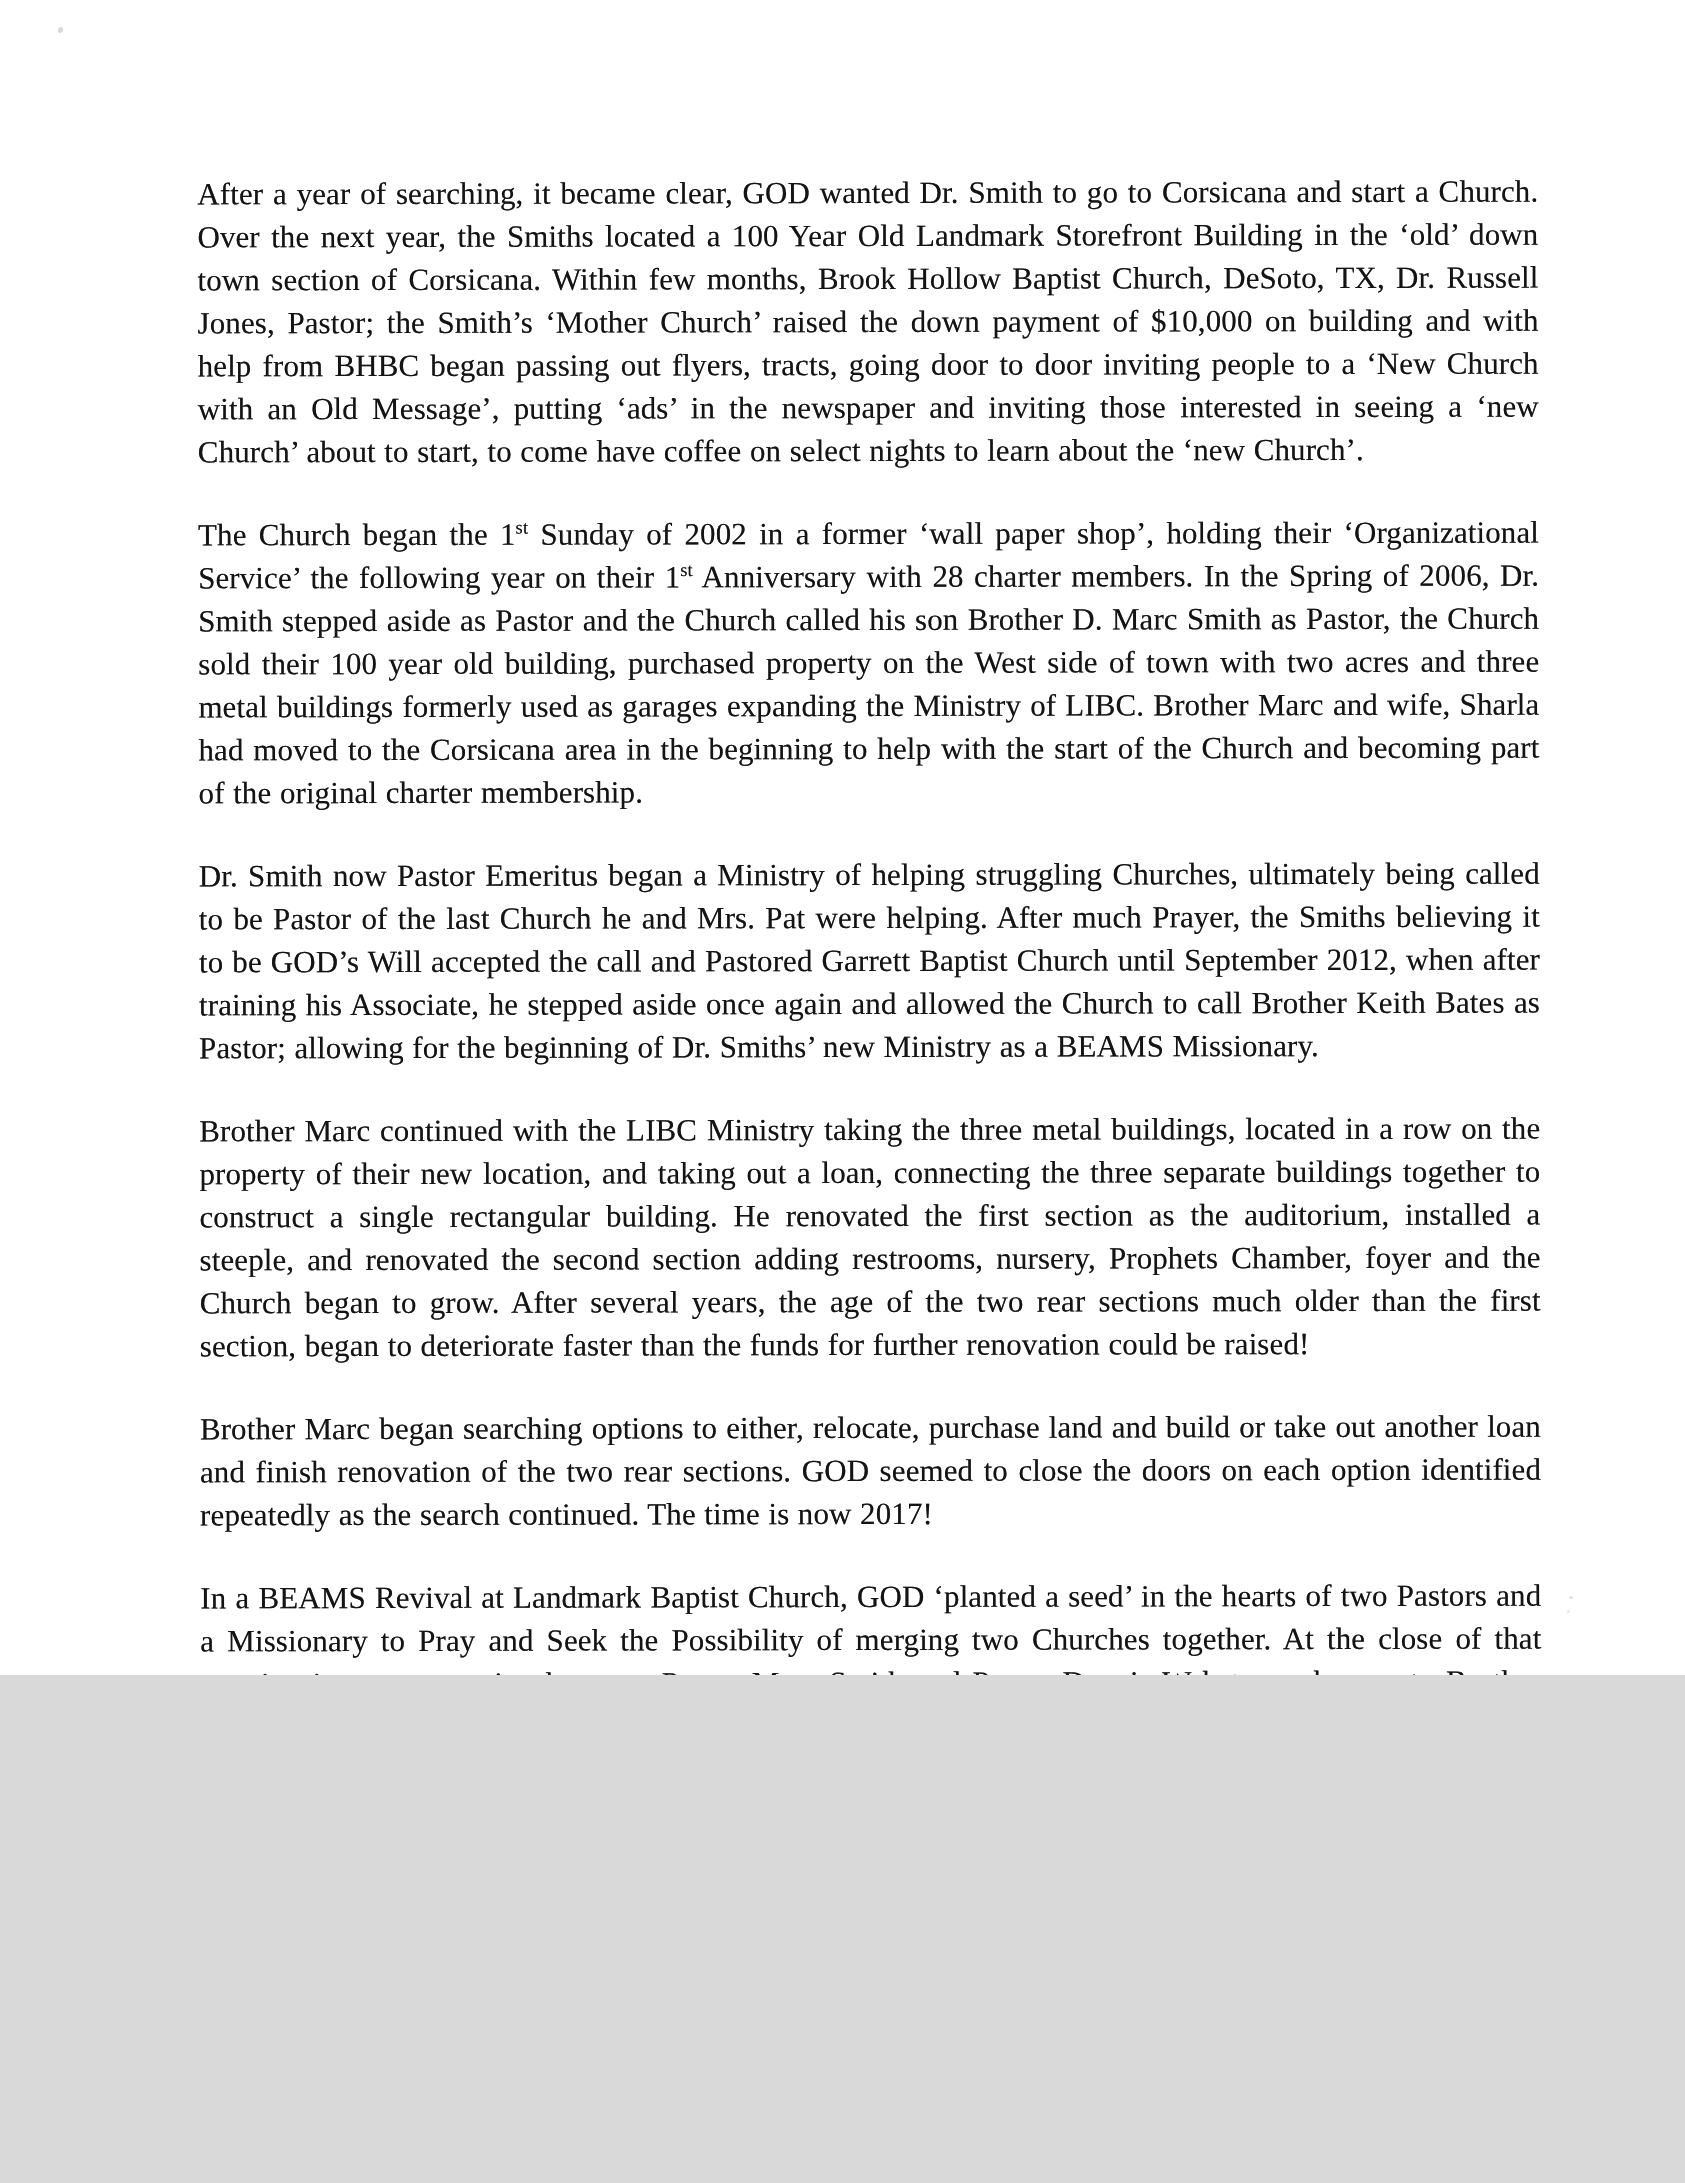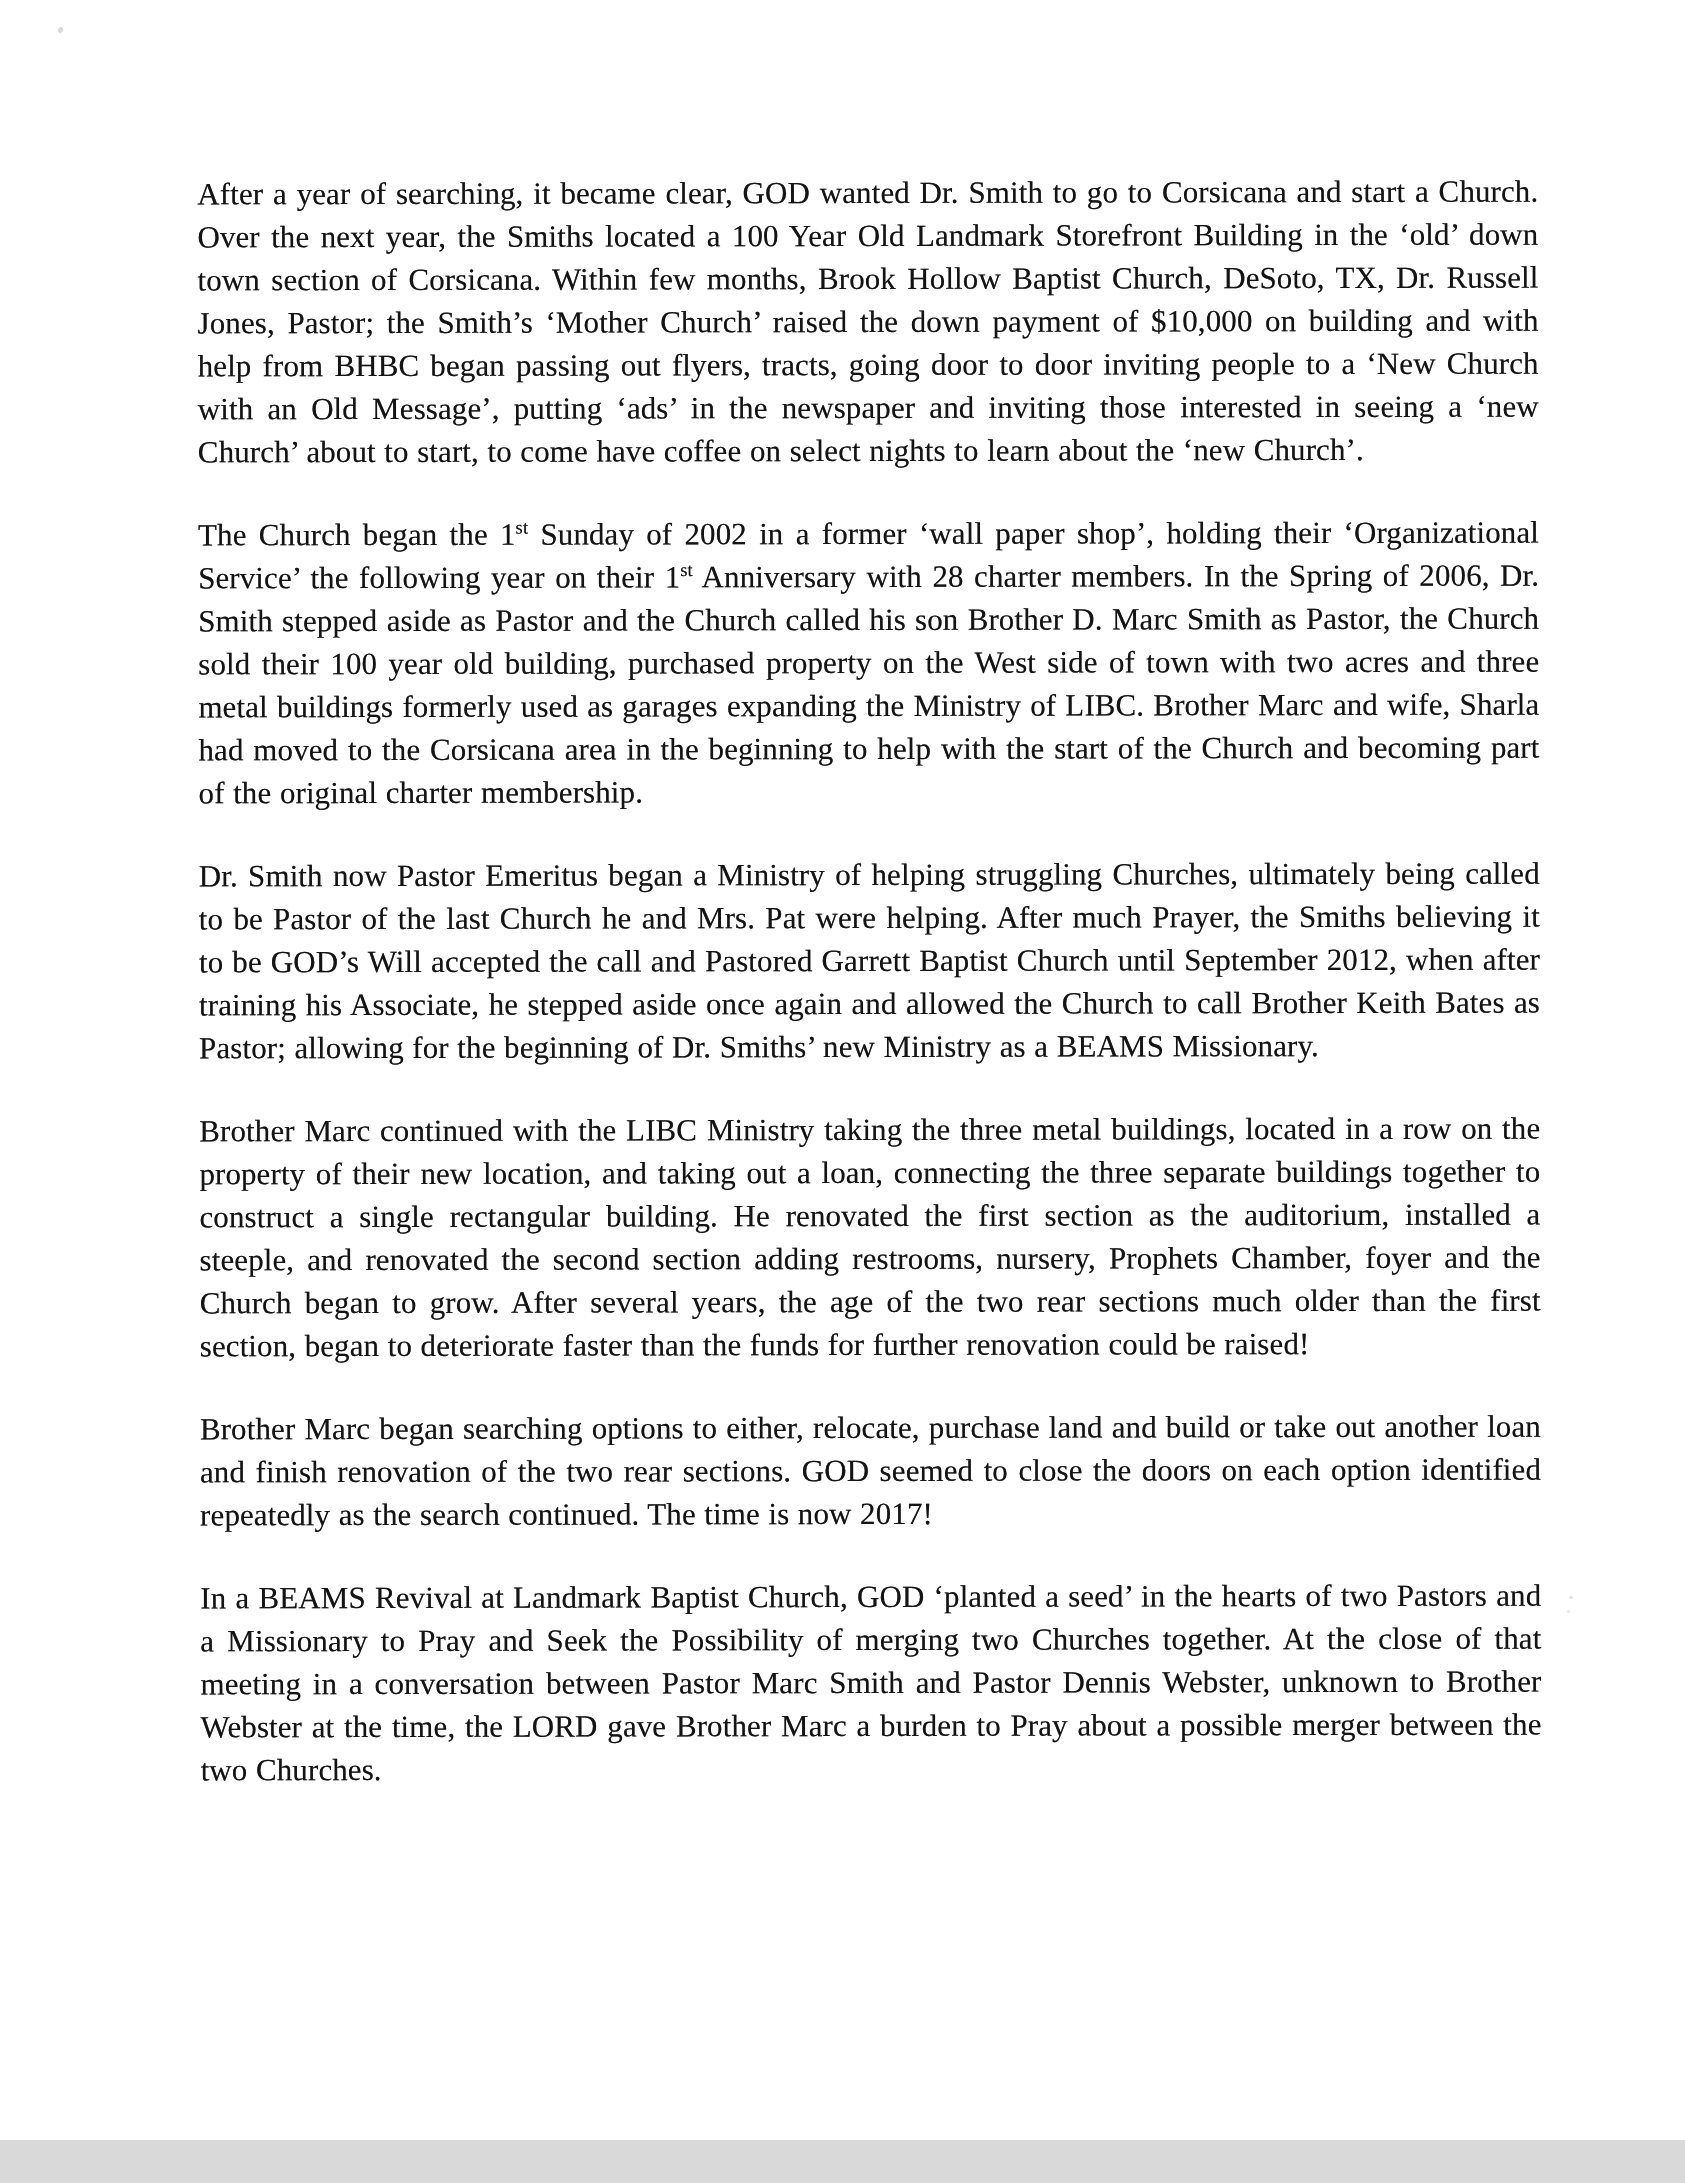--- a/index.html
+++ b/index.html
@@ -1,19 +1,19 @@
 <!DOCTYPE html>
 <html style="font-size:10.6px"><head>
 <meta charset="utf-8">
 <style>
   html,body { margin:0; padding:0; background:#d9d9d9; }
   .page {
     position:relative;
     width:1685px;
-    height:2140px;
+    height:1675px;
     background:#ffffff;
     overflow:hidden;
     box-shadow:0 0 8px rgba(0,0,0,.25);
   }
   .textblock {
     position:absolute;
     left:199px;
     top:171px;
     width:1341px;
     transform:rotate(-0.12deg);

